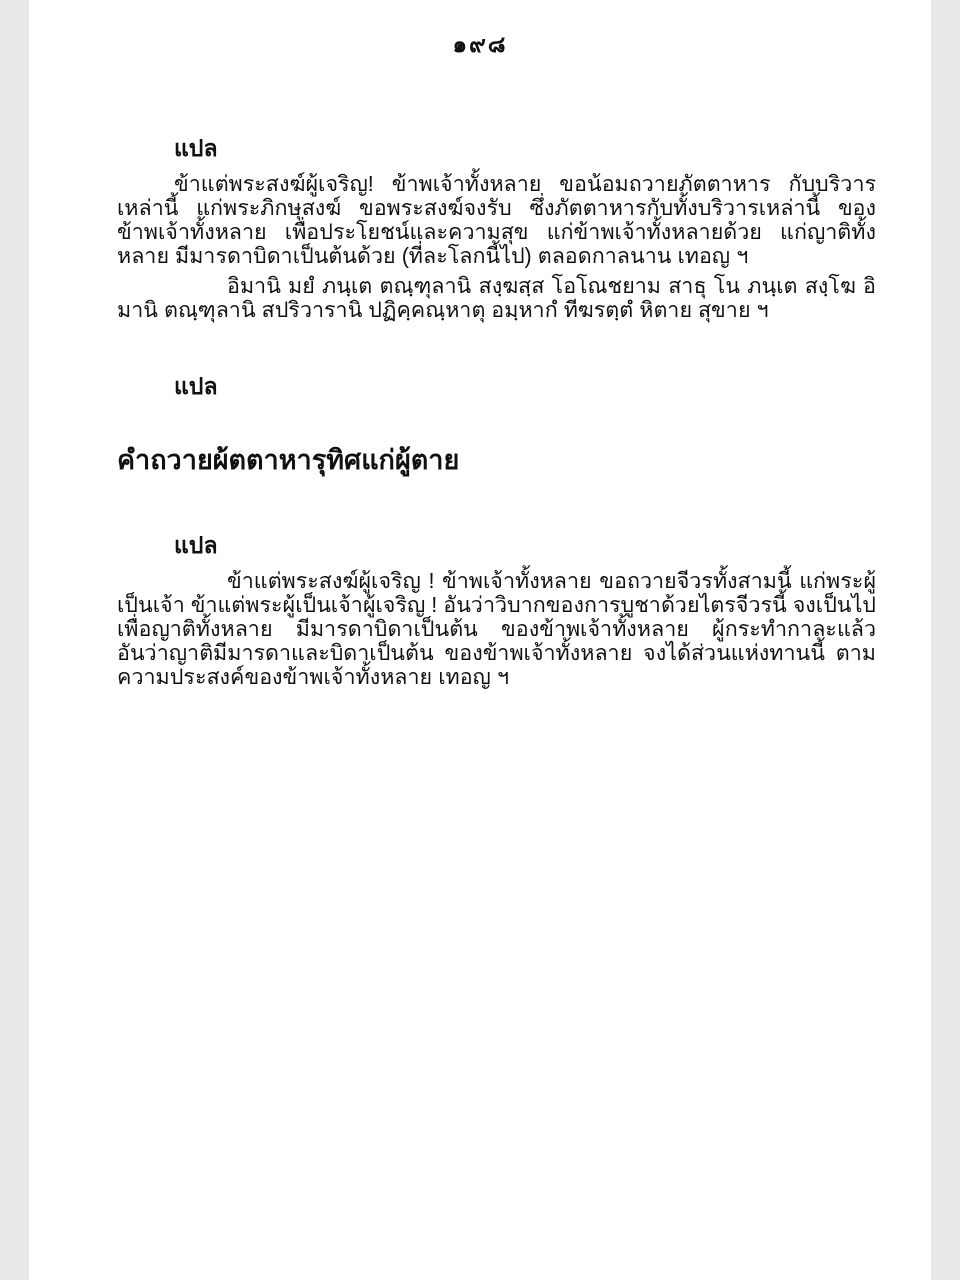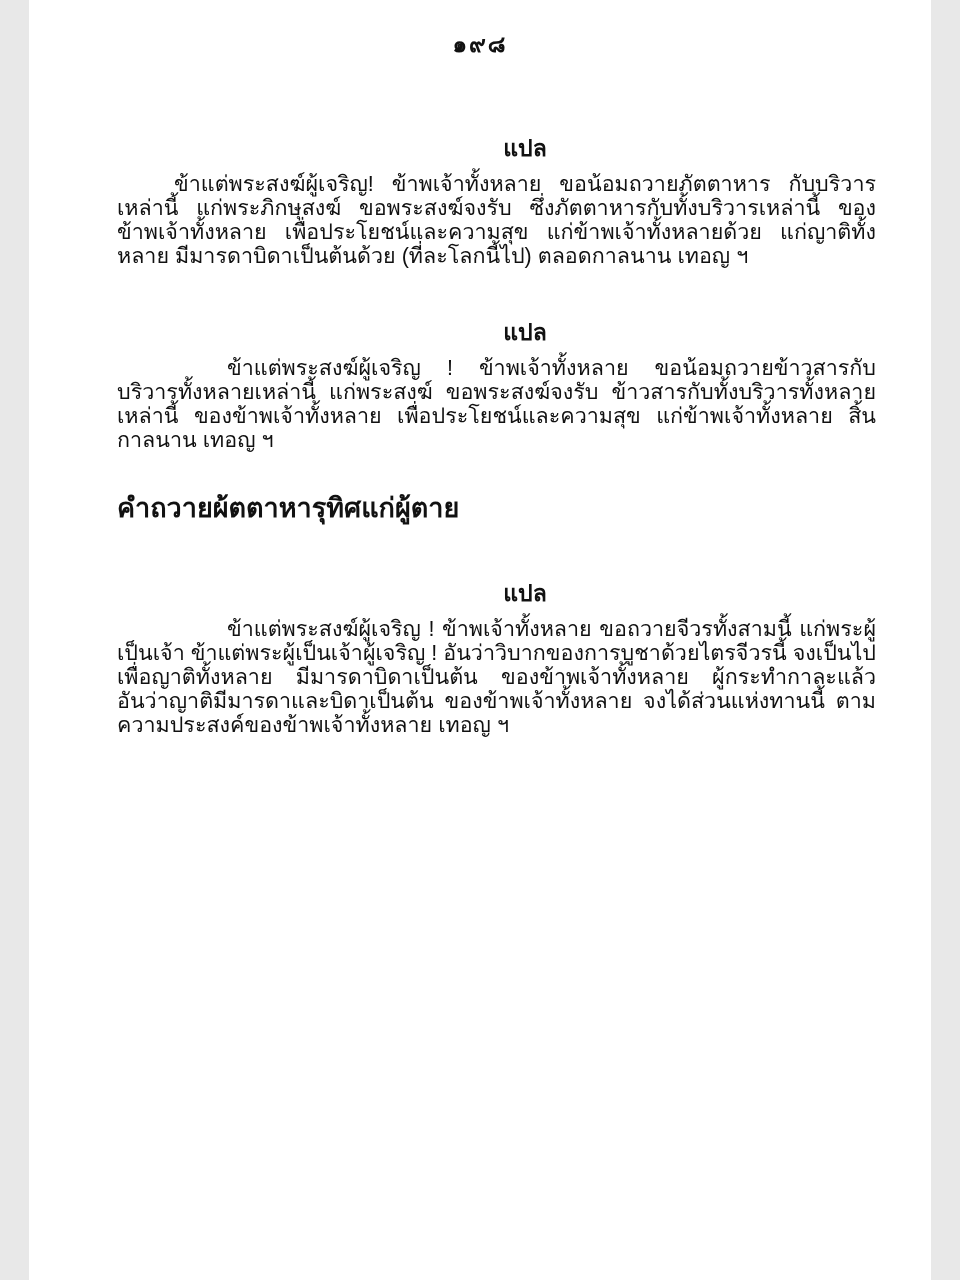--- a/index.html
+++ b/index.html
@@ -27,21 +27,20 @@
   }
   .content {
     box-sizing: border-box;
     padding: 0 55px 0 88px; 
   }
   .trans-label {
     font-size: 23px;
     font-weight: bold;
     margin: 0 0 0 57px;
     padding: 0;
-    text-align: center;
   }
   .trans-label.first {
     margin-top: 68px;
   }
   .para {
     font-size: 21.5px;
     line-height: 24px;
     text-align: justify;
     margin: 6px 0 0 0;
     padding: 0;
@@ -61,23 +60,23 @@
 
 <div class="scan-page">
 
   <div class="page-number">๑๙๘</div>
 
   <div class="content">
 
     <h3 class="trans-label first">แปล</h3>
     <p class="para indent-sm">ข้าแต่พระสงฆ์ผู้เจริญ!  ข้าพเจ้าทั้งหลาย ขอน้อมถวายภัตตาหาร กับบริวารเหล่านี้ แก่พระภิกษุสงฆ์ ขอพระสงฆ์จงรับ ซึ่งภัตตาหารกับทั้งบริวารเหล่านี้ ของข้าพเจ้าทั้งหลาย เพื่อประโยชน์และความสุข แก่ข้าพเจ้าทั้งหลายด้วย แก่ญาติทั้งหลาย มีมารดาบิดาเป็นต้นด้วย (ที่ละโลกนี้ไป) ตลอดกาลนาน เทอญ ฯ</p>
 
+    <p class="para indent-lg">อิมานิ มยํ ภนฺเต ตณฺฑุลานิ สงฺฆสฺส โอโณชยาม สาธุ โน ภนฺเต สงฺโฆ อิมานิ ตณฺฑุลานิ สปริวารานิ ปฏิคฺคณฺหาตุ อมฺหากํ ทีฆรตฺตํ หิตาย สุขาย ฯ</p>
 
     <h3 class="trans-label gap-lg">แปล</h3>
-    <p class="para indent-lg">ข้าแต่พระสงฆ์ผู้เจริญ !   ข้าพเจ้าทั้งหลาย ขอน้อมถวายข้าวสารกับบริวารทั้งหลายเหล่านี้ แก่พระสงฆ์ ขอพระสงฆ์จงรับ ข้าวสารกับทั้งบริวารทั้งหลายเหล่านี้ ของข้าพเจ้าทั้งหลาย เพื่อประโยชน์และความสุข แก่ข้าพเจ้าทั้งหลาย สิ้นกาลนาน เทอญ ฯ</p>
 
     <h2 class="section-title">คำถวายผ้ตตาหารุทิศแก่ผู้ตาย</h2>
 
     <h3 class="trans-label gap-lg">แปล</h3>
     <p class="para indent-lg">ข้าแต่พระสงฆ์ผู้เจริญ !   ข้าพเจ้าทั้งหลาย ขอถวายจีวรทั้งสามนี้ แก่พระผู้เป็นเจ้า ข้าแต่พระผู้เป็นเจ้าผู้เจริญ !   อันว่าวิบากของการบูชาด้วยไตรจีวรนี้ จงเป็นไปเพื่อญาติทั้งหลาย มีมารดาบิดาเป็นต้น ของข้าพเจ้าทั้งหลาย ผู้กระทำกาละแล้ว อันว่าญาติมีมารดาและบิดาเป็นต้น ของข้าพเจ้าทั้งหลาย จงได้ส่วนแห่งทานนี้ ตามความประสงค์ของข้าพเจ้าทั้งหลาย เทอญ ฯ</p>
 
   </div>
 </div>
 
 </body></html>

